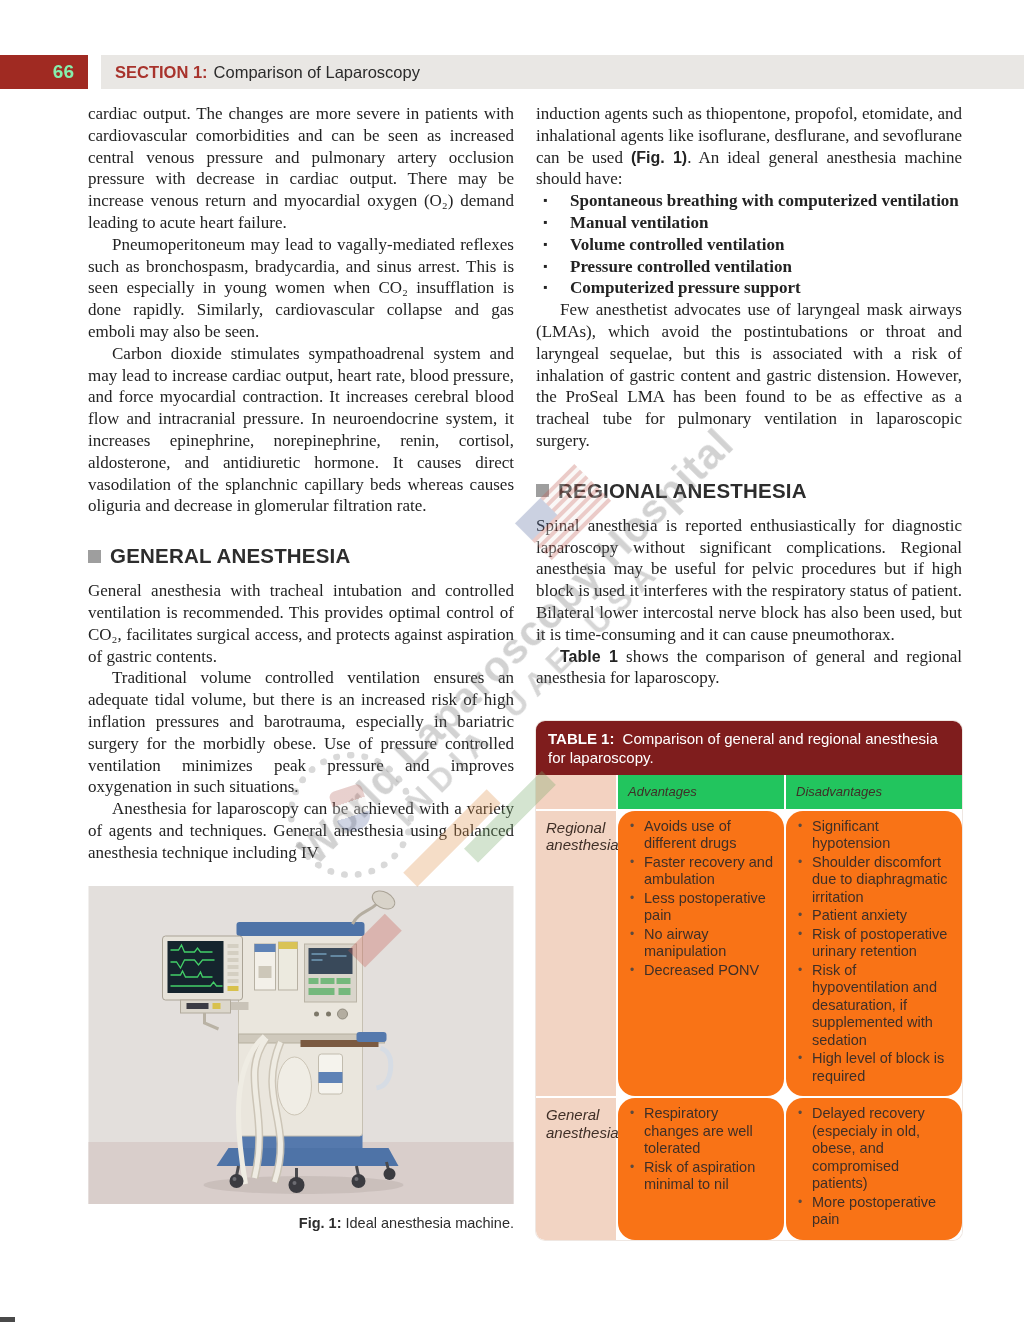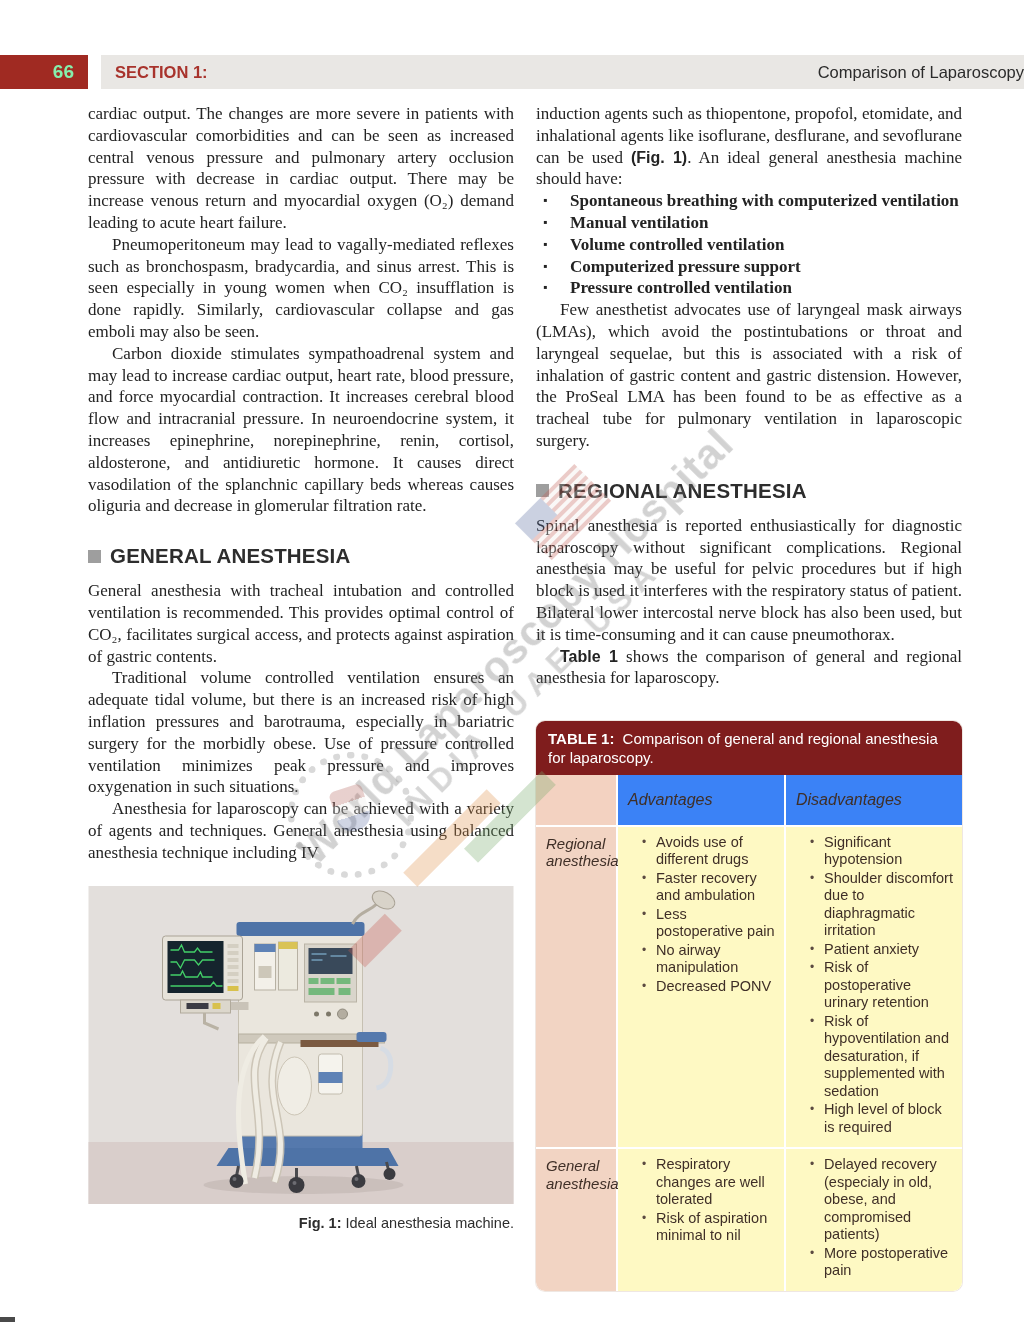--- a/index.html
+++ b/index.html
@@ -4,21 +4,21 @@
 <style>
   html,body{margin:0;padding:0;background:#ffffff;}
   .page{position:relative;width:1024px;height:1326px;background:#ffffff;overflow:hidden;
         font-family:"Liberation Serif","DejaVu Serif",serif;color:#232323;}
   
   .runhead{position:absolute;top:55px;left:0;width:1024px;height:34px;display:flex;align-items:stretch;}
   .pagenum-box{width:88px;background:#a02a22;color:#86efac;display:flex;align-items:center;justify-content:flex-end;
                padding-right:14px;box-sizing:border-box;font:bold 19px "Liberation Sans",sans-serif;}
   .runhead-gap{width:13px;}
   .runhead-bar{flex:1;background:#e9e7e4;display:flex;align-items:center;padding-left:14px;
-               font-family:"Liberation Sans",sans-serif;font-size:16.5px;justify-content:space-between;}
+               font-family:"Liberation Sans",sans-serif;font-size:16.5px;}
   .sec-label{color:#a8332c;font-weight:bold;margin-right:6px;}
   .sec-title{color:#2b2b2b;}
   
   .cols{position:absolute;top:103px;left:0;width:1024px;display:flex;padding:0 61px 0 88px;box-sizing:border-box;gap:22px;}
   .col{width:426px;font-size:17px;line-height:21.8px;text-align:justify;}
   .col p{margin:0;}
   .indent{text-indent:24px;}
   .bsans{font-family:"Liberation Sans",sans-serif;font-weight:bold;font-size:16px;margin-top:18px;}
   
   .h2{display:flex;align-items:center;gap:9px;margin:27px 0 12px 0;
@@ -34,23 +34,23 @@
   .figcap{margin-top:9px;text-align:right;font-family:"Liberation Sans",sans-serif;font-size:14.5px;color:#2d2d2d;}
   .figcap b{font-weight:bold;}
   
   .table-card{margin-top:32px;width:426px;font-family:"Liberation Sans",sans-serif;color:#3f2f27;
               border-radius:9px;overflow:hidden;background:#ffffff;box-shadow:0 0 0 1px #efe7e2;}
   .tbl-title{background:#7f1d1d;color:#ffffff;font-size:15px;line-height:19px;padding:8px 12px;text-align:left;}
   .tbl-title b{font-weight:bold;margin-right:4px;}
   .tbl-grid{display:grid;grid-template-columns:80px 166px 176px;gap:2px;background:#ffffff;}
   .cell{padding:5px 8px;font-size:14.5px;line-height:17.5px;text-align:left;}
   .corner{background:#f3d2c1;}
-  .colhead{background:#3b82f6;font-style:italic;font-size:16px;padding:16px 10px;}
+  .colhead{background:#22c55e;font-style:italic;font-size:13px;padding:8px 10px;}
   .rowlabel{background:#f2d4c3;font-style:italic;font-size:15px;padding:8px 6px 8px 10px;}
-  .bodycell{background:#fef9c3;padding:7px 8px 10px 20px;}
+  .bodycell{background:#f97316;padding:7px 8px 10px 8px;border-radius:17px;}
   ul.dotlist{list-style:none;margin:0;padding:0;}
   ul.dotlist li{position:relative;padding-left:18px;margin:0 0 1px 0;}
   ul.dotlist li::before{content:"•";position:absolute;left:4px;top:0;font-size:12px;color:#5b4a40;}
   
   .watermark{position:absolute;left:318px;top:828px;width:560px;transform:rotate(-45deg);
              transform-origin:left center;opacity:.32;z-index:6;pointer-events:none;}
   .wm-text{font:bold 42px "Liberation Sans",sans-serif;color:#6f6f6f;white-space:nowrap;letter-spacing:1px;}
   .wm-countries{margin:-2px 0 0 92px;font:bold 32px "Liberation Sans",sans-serif;color:#7d7d7d;letter-spacing:8px;white-space:nowrap;}
   .wm-countries span{margin-right:26px;}
   .wm-usflag{position:absolute;left:384px;top:-64px;width:84px;height:52px;
@@ -192,22 +192,22 @@
       </div>
     </div>
 
     <div class="col">
       <p><span>induction agents such as thiopentone, propofol, etomidate, and inhalational agents like isoflurane, desflurane, and sevoflurane can be used </span><span class="bsans">(Fig. 1)</span><span>. An ideal general anesthesia machine should have:</span></p>
 
       <ul class="sqlist">
         <li>Spontaneous breathing with computerized ventilation</li>
         <li>Manual ventilation</li>
         <li>Volume controlled ventilation</li>
+        <li>Pressure controlled ventilation</li>
         <li>Computerized pressure support</li>
-        <li>Pressure controlled ventilation</li>
       </ul>
 
       <p class="indent">Few anesthetist advocates use of laryngeal mask airways (LMAs), which avoid the postintubations or throat and laryngeal sequelae, but this is associated with a risk of inhalation of gastric content and gastric distension. However, the ProSeal LMA has been found to be as effective as a tracheal tube for pulmonary ventilation in laparoscopic surgery.</p>
 
       <div class="h2">
         <span class="sq"></span>
         <span>REGIONAL ANESTHESIA</span>
       </div>
 
       <p>Spinal anesthesia is reported enthusiastically for diagnostic laparoscopy without significant complications. Regional anesthesia may be useful for pelvic procedures but if high block is used it interferes with the respiratory status of patient. Bilateral lower intercostal nerve block has also been used, but it is time-consuming and it can cause pneumothorax.</p>

